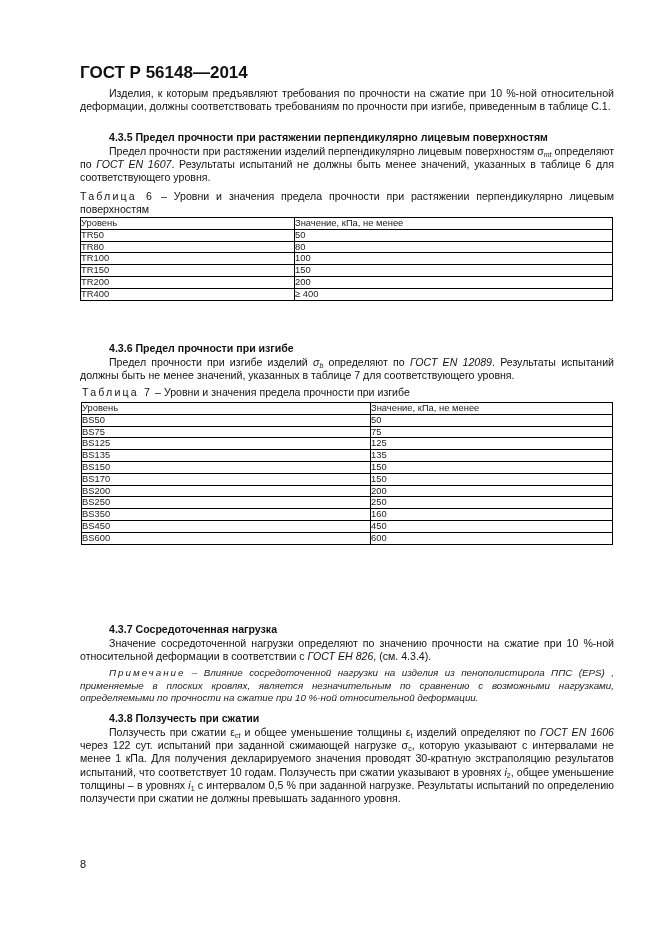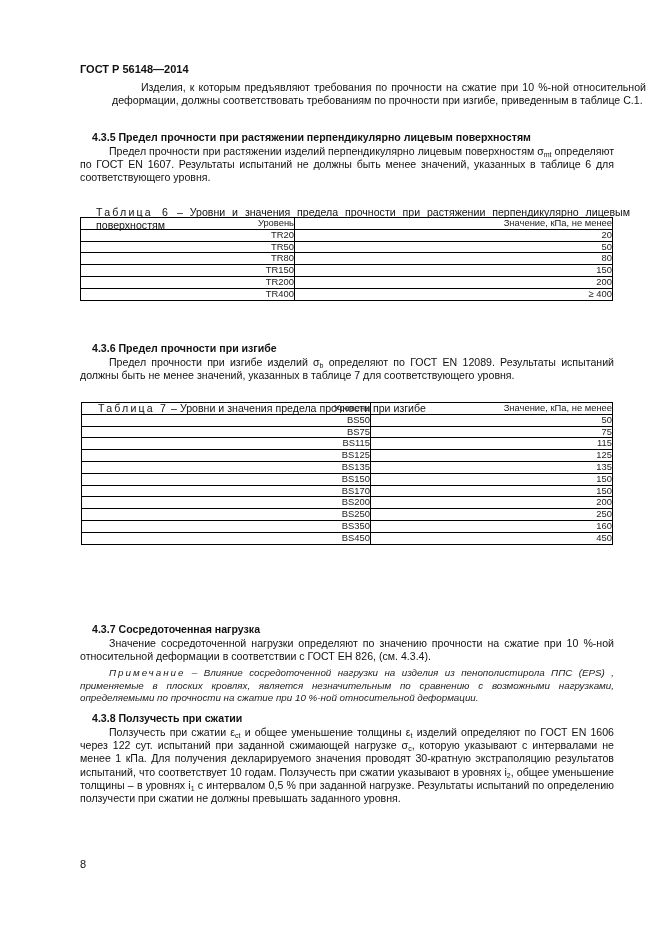--- a/index.html
+++ b/index.html
@@ -2,85 +2,85 @@
 <html><head>
 <meta charset="utf-8">
 <style>
   html, body { margin: 0; padding: 0; background: #ffffff; }
   body {
     width: 661px; height: 935px; position: relative; overflow: hidden;
     font-family: "Liberation Sans", sans-serif; color: #111; font-size: 10.6px;
   }
   .page { position: absolute; left: 0; top: 0; width: 661px; height: 935px; }
   .header {
-    position: absolute; left: 80px; top: 63px; font-weight: bold; font-size: 11px;
+    position: absolute; left: 80px; top: 63px; font-weight: bold; font-size: 17px;
   }
   .p {
     position: absolute; left: 80px; width: 534px; line-height: 13.2px;
     text-align: justify; margin: 0;
   }
   .indent { text-indent: 29px; }
   .h {
-    position: absolute; left: 92px; font-weight: bold; font-size: 10.6px; margin: 0;
+    position: absolute; left: 109px; font-weight: bold; font-size: 10.6px; margin: 0;
   }
-  .caption { position: absolute; left: 80px; width: 534px; line-height: 13px; margin: 16px; text-align: justify; }
+  .caption { position: absolute; left: 80px; width: 534px; line-height: 13px; margin: 0; text-align: justify; }
   .spaced { letter-spacing: 2.2px; }
-  .it { }
+  .it { font-style: italic; }
   sub { font-size: 7px; vertical-align: -2px; line-height: 0; }
   table {
     position: absolute; border-collapse: collapse; table-layout: fixed;
     font-size: 9.4px; color: #222;
   }
   td {
-    border: 1.6px solid #000; height: 10.8px; padding: 0; text-align: right; line-height: 10.8px;
+    border: 1.6px solid #000; height: 10.8px; padding: 0; text-align: left; line-height: 10.8px;
   }
   .t6 { left: 80px; top: 217px; width: 533px; }
   .t7 { left: 81px; top: 402px; width: 532px; }
   .note {
     position: absolute; left: 80px; width: 534px; line-height: 12.5px;
     font-size: 9.8px; font-style: italic; text-align: justify; margin: 0; color: #222;
   }
   .note .lbl { letter-spacing: 2px; }
   .pagenum { position: absolute; left: 80px; top: 858px; font-size: 11px; }
 </style>
 </head>
 <body>
 
 <div class="page">
 
   <div class="header">ГОСТ Р 56148—2014</div>
 
-  <p class="p indent" style="top:81px;margin-left:32px;">Изделия, к которым предъявляют требования по прочности на сжатие при 10 %-ной относительной деформации, должны соответствовать требованиям по прочности при изгибе, приведенным в таблице С.1.</p>
+  <p class="p indent" style="top:87px;">Изделия, к которым предъявляют требования по прочности на сжатие при 10 %-ной относительной деформации, должны соответствовать требованиям по прочности при изгибе, приведенным в таблице С.1.</p>
 
   <p class="h" style="top:131px;">4.3.5 Предел прочности при растяжении перпендикулярно лицевым поверхностям</p>
   <p class="p indent" style="top:145px;"><span>Предел прочности при растяжении изделий перпендикулярно лицевым поверхностям σ</span><sub class="it">mt</sub><span> определяют по </span><span class="it">ГОСТ EN 1607</span><span>. Результаты испытаний не должны быть менее значений, указанных в таблице 6 для соответствующего уровня.</span></p>
 
   <p class="caption" style="top:190px;"><span class="spaced">Таблица 6</span><span> – Уровни и значения предела прочности при растяжении перпендикулярно лицевым поверхностям</span></p>
 
   <table class="t6">
     <colgroup>
         <col style="width:214px">
         <col>
       </colgroup>
     <tbody id="t6body">
         <tr>
           <td>Уровень</td>
           <td>Значение, кПа, не менее</td>
         </tr>
         <tr>
-          <td>TR20</td>
-          <td>20</td>
-        </tr>
-        <tr>
           <td>TR50</td>
           <td>50</td>
         </tr>
         <tr>
           <td>TR80</td>
           <td>80</td>
+        </tr>
+        <tr>
+          <td>TR100</td>
+          <td>100</td>
         </tr>
         <tr>
           <td>TR150</td>
           <td>150</td>
         </tr>
         <tr>
           <td>TR200</td>
           <td>200</td>
         </tr>
         <tr>
@@ -107,24 +107,20 @@
         </tr>
         <tr>
           <td>BS50</td>
           <td>50</td>
         </tr>
         <tr>
           <td>BS75</td>
           <td>75</td>
         </tr>
         <tr>
-          <td>BS115</td>
-          <td>115</td>
-        </tr>
-        <tr>
           <td>BS125</td>
           <td>125</td>
         </tr>
         <tr>
           <td>BS135</td>
           <td>135</td>
         </tr>
         <tr>
           <td>BS150</td>
           <td>150</td>
@@ -142,20 +138,24 @@
           <td>250</td>
         </tr>
         <tr>
           <td>BS350</td>
           <td>160</td>
         </tr>
         <tr>
           <td>BS450</td>
           <td>450</td>
         </tr>
+        <tr>
+          <td>BS600</td>
+          <td>600</td>
+        </tr>
       </tbody>
   </table>
 
   <p class="h" style="top:623px;">4.3.7 Сосредоточенная нагрузка</p>
   <p class="p indent" style="top:637px;"><span>Значение сосредоточенной нагрузки определяют по значению прочности на сжатие при 10 %-ной относительной деформации в соответствии с </span><span class="it">ГОСТ ЕН 826</span><span>, (см. 4.3.4).</span></p>
 
   <p class="note indent" style="top:667px;"><span class="lbl">Примечание</span><span> – Влияние сосредоточенной нагрузки на изделия из пенополистирола ППС (EPS) , применяемые в плоских кровлях, является незначительным по сравнению с возможными нагрузками, определяемыми по прочности на сжатие при 10 %-ной относительной деформации.</span></p>
 
   <p class="h" style="top:712px;">4.3.8 Ползучесть при сжатии</p>
   <p class="p indent" style="top:726px;"><span>Ползучесть при сжатии ε</span><sub class="it">ct</sub><span> и общее уменьшение толщины ε</span><sub>t</sub><span> изделий определяют по </span><span class="it">ГОСТ EN 1606</span><span> через 122 сут. испытаний при заданной сжимающей нагрузке σ</span><sub>c</sub><span>, которую указывают с интервалами не менее 1 кПа. Для получения декларируемого значения проводят 30-кратную экстраполяцию результатов испытаний, что соответствует 10 годам. Ползучесть при сжатии указывают в уровнях </span><span class="it">i</span><sub>2</sub><span>, общее уменьшение толщины – в уровнях </span><span class="it">i</span><sub>1</sub><span> с интервалом 0,5 % при заданной нагрузке. Результаты испытаний по определению ползучести при сжатии не должны превышать заданного уровня.</span></p>

